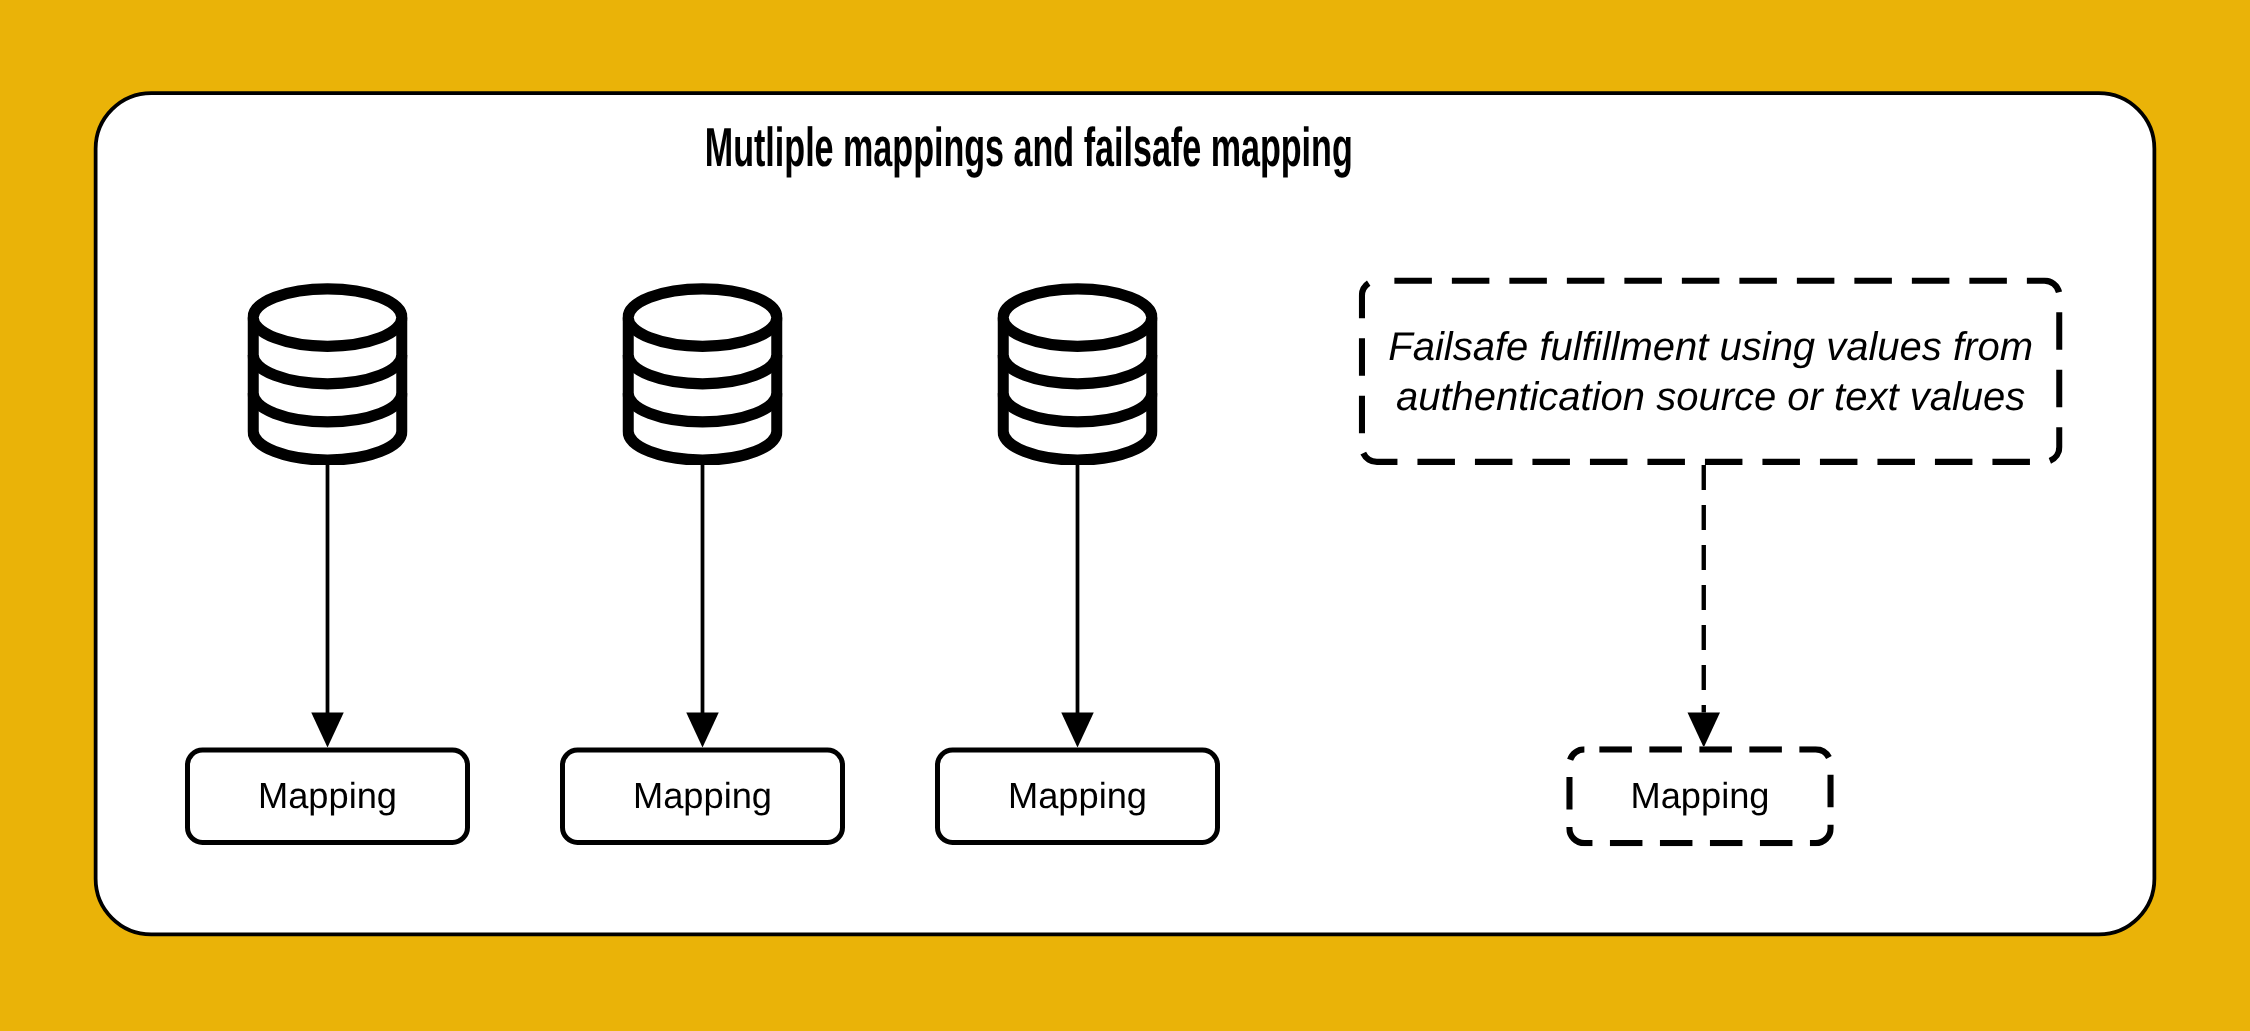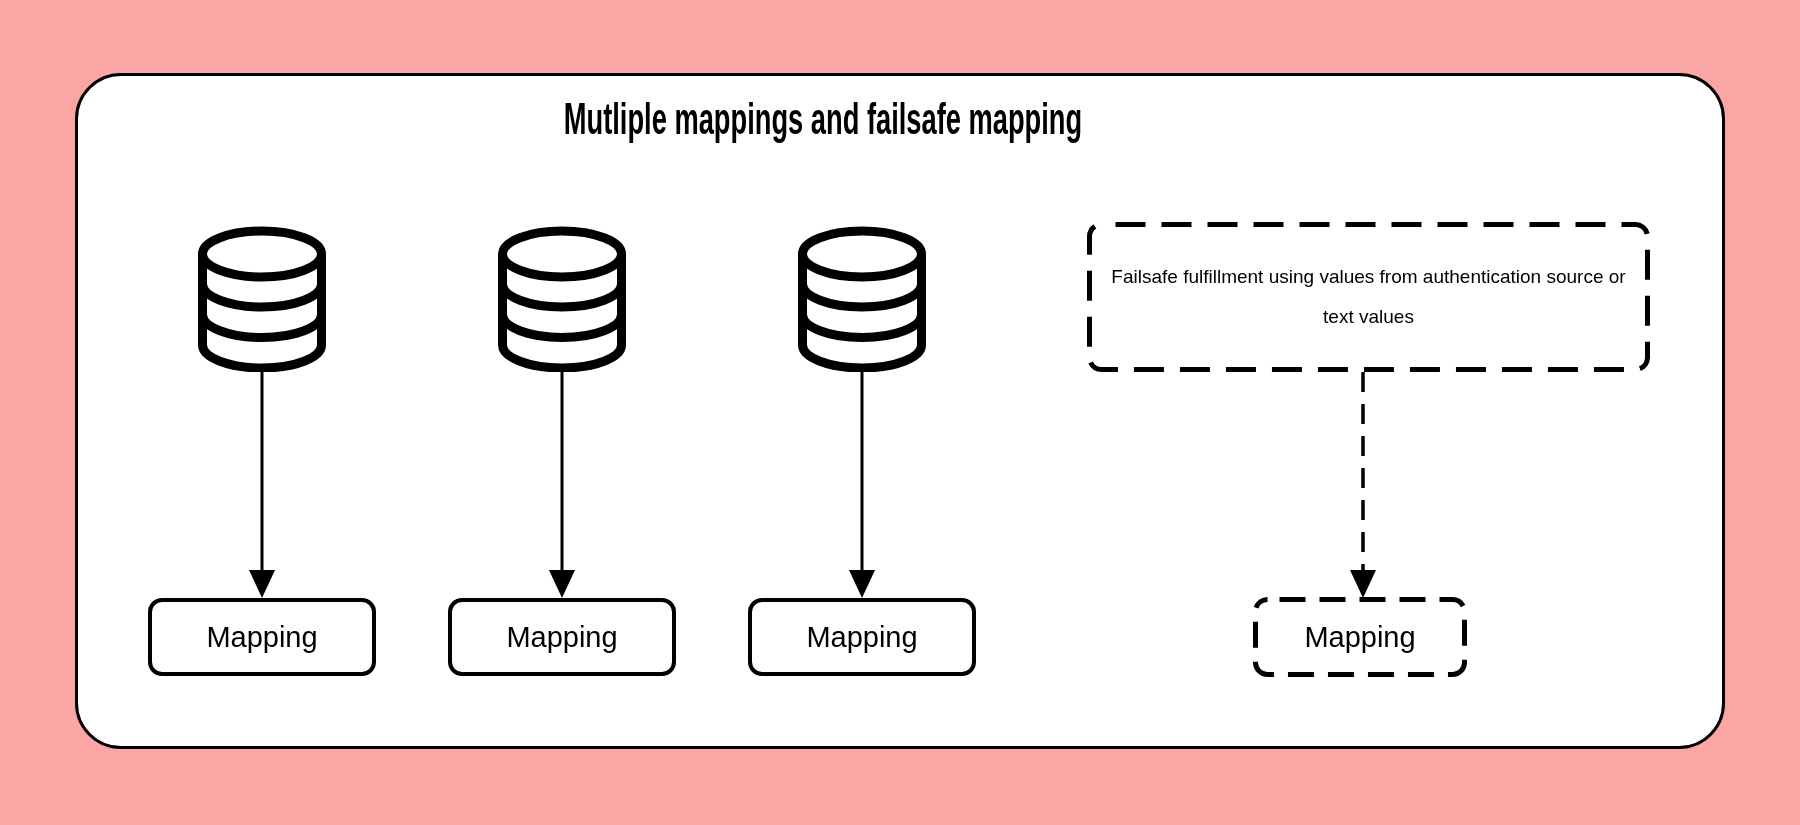--- a/index.html
+++ b/index.html
@@ -1,20 +1,20 @@
 <!DOCTYPE html>
 <html><head>
 <meta charset="utf-8">
 <style>
   html, body { margin: 0; padding: 0; background: #ffffff; }
   .stage {
     position: relative;
     width: 1800px;
     height: 825px;
-    background: #fca5a5;
+    background: #eab308;
     overflow: hidden;
     font-family: "Liberation Sans", sans-serif;
     color: #000000;
   }
   .frame {
     position: absolute;
     left: 75px; top: 73px;
     width: 1650px; height: 676px;
     border: 3px solid #000000;
     border-radius: 46px;
@@ -84,22 +84,23 @@
   .dash-label {
     position: absolute;
     left: 0; top: 0; right: 0; bottom: 0;
     display: flex;
     align-items: center;
     justify-content: center;
     text-align: center;
   }
   .note-text {
     width: 540px;
-    font-size: 19px;
+    font-size: 32px;
     line-height: 40px;
+    font-style: italic;
   }
   .map-dash .dash-label { font-size: 29px; }
 </style>
 </head>
 <body>
 
 <div class="stage">
 
   <div class="frame"></div>
 

